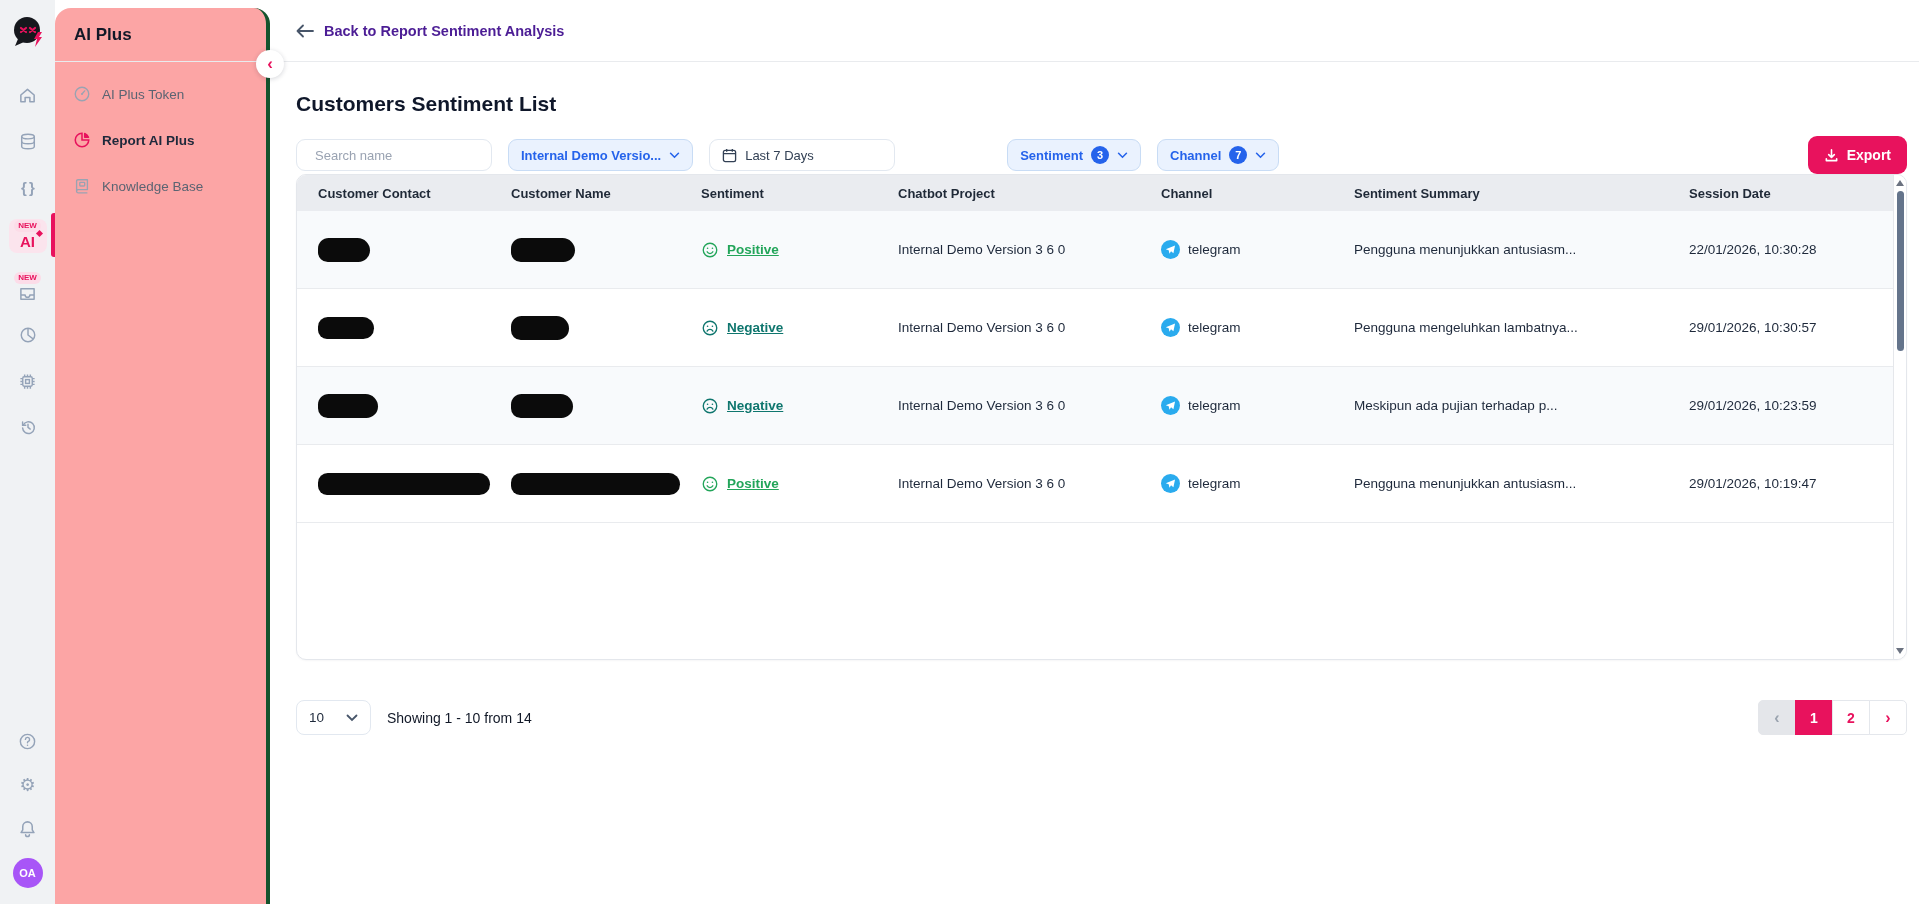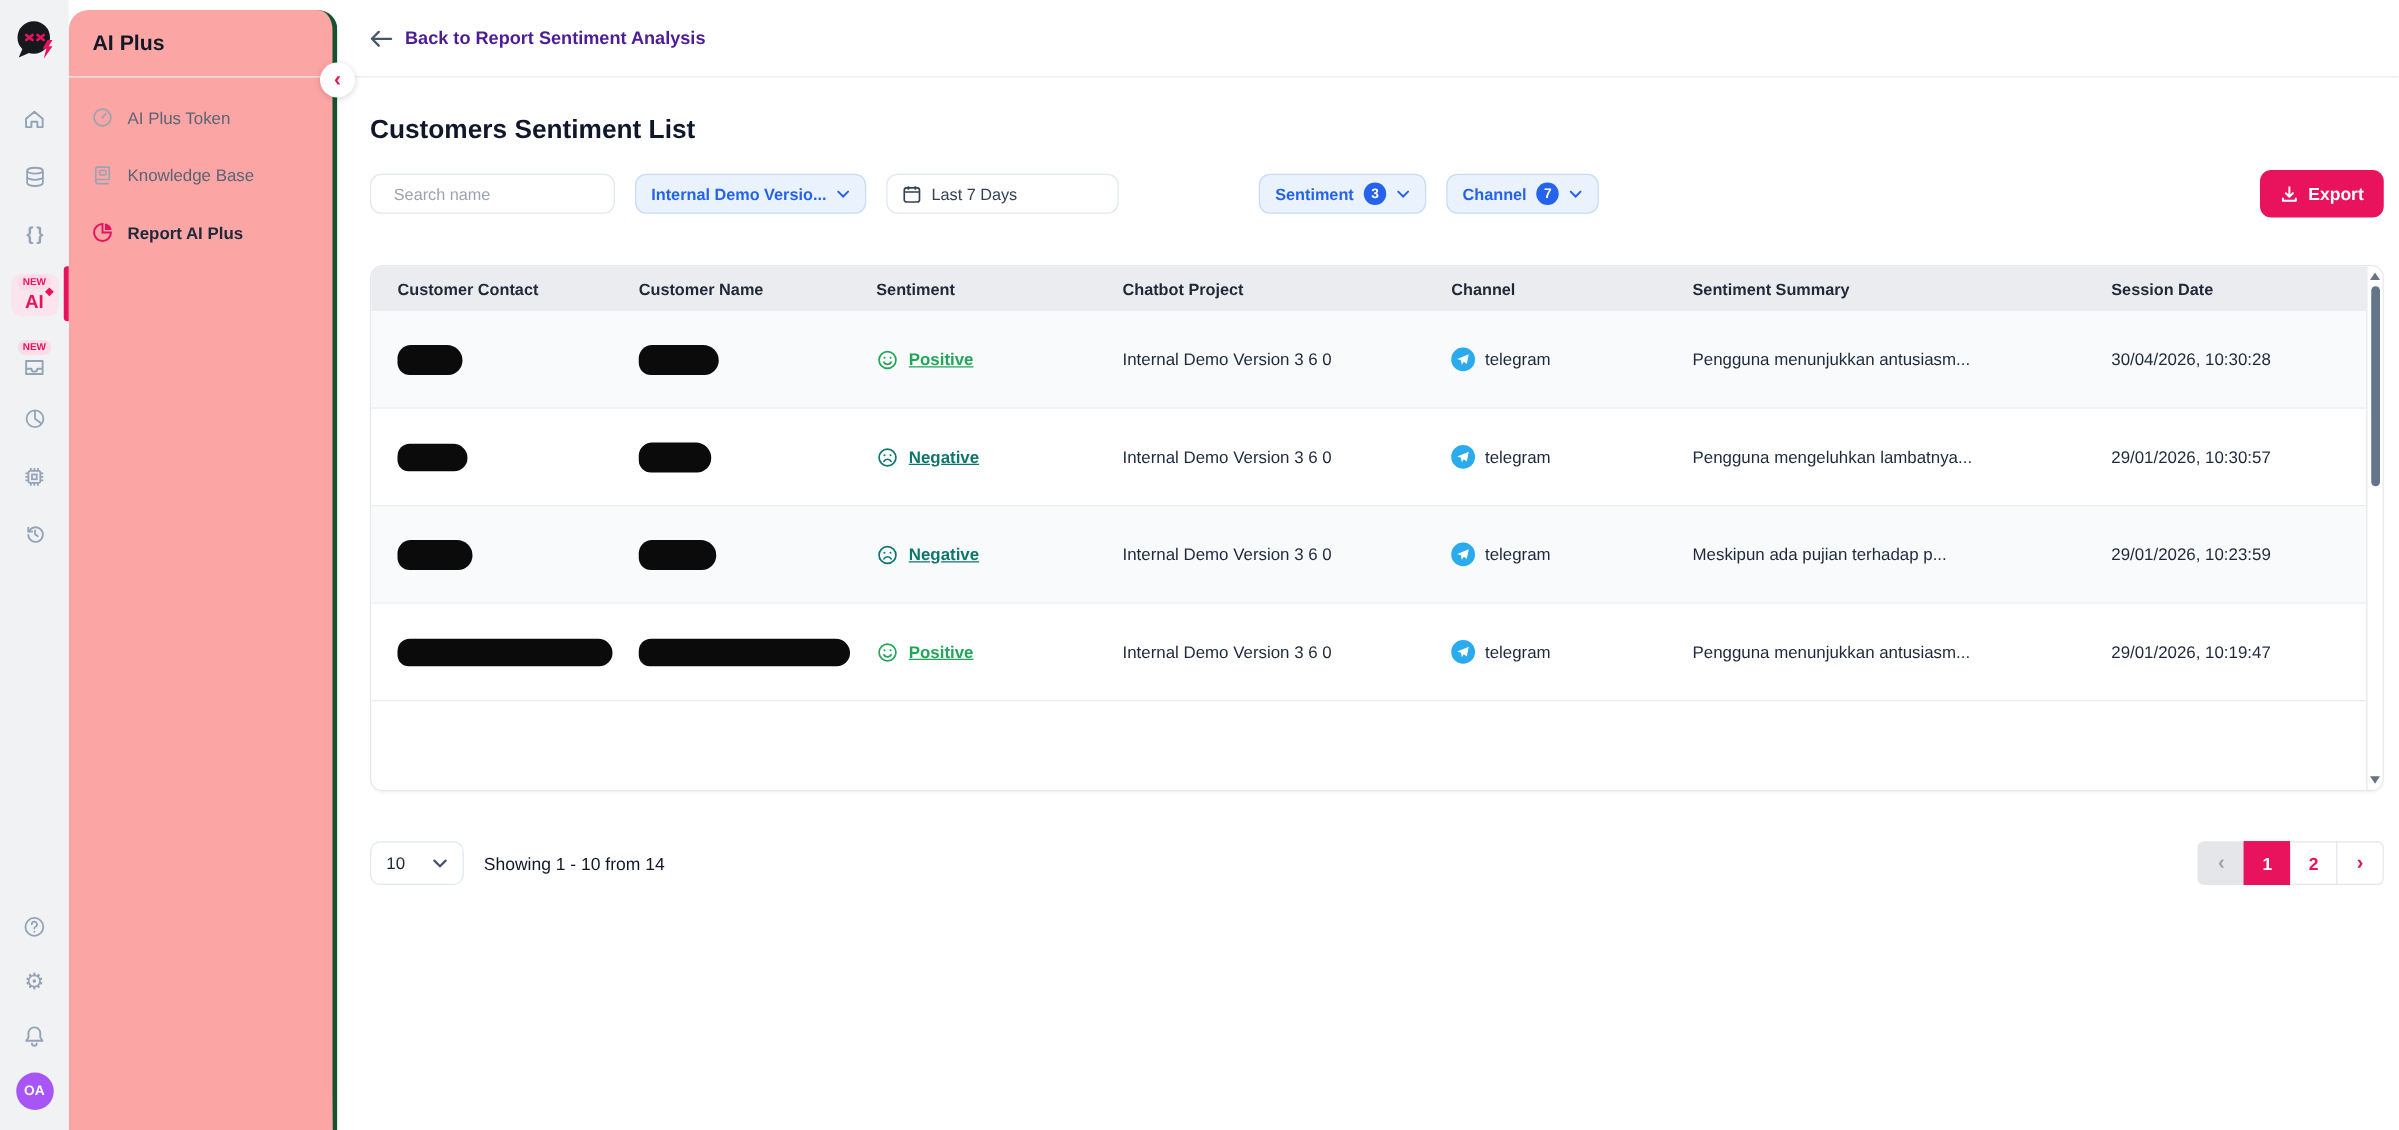--- a/index.html
+++ b/index.html
@@ -60,21 +60,21 @@
           font-size:13px; font-weight:700; cursor:pointer; white-space:nowrap; }
   .pill.blue { background:#EAF2FE; border:1px solid #C8DCF5; color:#2563EB; margin-left:16px; }
   .pill.plain { background:#fff; border:1px solid #E2E8F0; color:#334155; margin-left:16px; width:186px; font-weight:400; }
   .pill .count { width:18px; height:18px; border-radius:50%; background:#2563EB; color:#fff; font-size:11px; font-weight:700;
                  display:flex; align-items:center; justify-content:center; }
   .pill.sent-filter { margin-left:112px; }
   .filters .spacer { flex:1; }
   .export-btn { height:38px; padding:0 16px; background:#E8125D; border:none; border-radius:9px; color:#fff;
                 font-size:14px; font-weight:700; display:flex; align-items:center; gap:8px; cursor:pointer; font-family:inherit; }
   
-  .table-card { margin-top:38px; height:421px; border:1px solid #E4E7EC; border-radius:10px; position:relative;
+  .table-card { height:486px; border:1px solid #E4E7EC; border-radius:10px; position:relative;
                 overflow:hidden; box-shadow:0 1px 2px rgba(16,24,40,.04); background:#fff; }
   .rows-area { position:absolute; left:0; top:0; right:13px; bottom:0; }
   .tgrid { display:grid; grid-template-columns:193px 190px 197px 263px 193px 335px 1fr; align-items:center; }
   .tgrid > div { padding-left:21px; }
   .thead { height:36px; background:#EAECF0; font-size:13px; font-weight:700; color:#1F2937; }
   .trow { height:78px; border-bottom:1px solid #E9EBEE; font-size:13.5px; color:#1E293B; background:#fff; }
   .trow:nth-child(even) { background:#F8FAFC; }
   .blob { background:#0B0B0B; height:22px; border-radius:12px 14px 13px 11px; }
   .trow:nth-child(1) .blob.contact { width:42px; } .trow:nth-child(1) .blob.name { width:60px; }
   .trow:nth-child(2) .blob.contact { width:52px; height:24px; } .trow:nth-child(2) .blob.name { width:64px; height:24px; }
@@ -199,33 +199,33 @@
   <div class="sidebar-title">AI Plus</div>
   <div class="side-items">
     <div class="side-item">
       <svg class="sicon" viewBox="0 0 20 20" fill="none" stroke="currentColor" stroke-width="1.5">
           <circle cx="10" cy="10" r="7.5"></circle>
           <path d="M10 10 L13 6.5" stroke-linecap="round"></path>
           <circle cx="10" cy="10" r="1" fill="currentColor" stroke="none"></circle>
         </svg>
       <span>AI Plus Token</span>
     </div>
+    <div class="side-item active">
+      <svg class="sicon" viewBox="0 0 20 20" fill="none" stroke="currentColor" stroke-width="1.7">
+          <path d="M10 2.5 a7.5 7.5 0 1 0 7.5 7.5 H10 Z"></path>
+          <path d="M13 2.8 a7.5 7.5 0 0 1 4.2 4.2 L13 7 Z" fill="currentColor" stroke-linejoin="round"></path>
+        </svg>
+      <span>Report AI Plus</span>
+    </div>
     <div class="side-item">
       <svg class="sicon" viewBox="0 0 20 20" fill="none" stroke="currentColor" stroke-width="1.5" stroke-linejoin="round">
           <path d="M4 16 V4.5 a1.5 1.5 0 0 1 1.5 -1.5 H16 v11 H5.8 a1.8 1.8 0 0 0 0 3.6 H16"></path>
           <rect x="7.5" y="6" width="5.5" height="4" rx="0.8"></rect>
         </svg>
       <span>Knowledge Base</span>
-    </div>
-    <div class="side-item active">
-      <svg class="sicon" viewBox="0 0 20 20" fill="none" stroke="currentColor" stroke-width="1.7">
-          <path d="M10 2.5 a7.5 7.5 0 1 0 7.5 7.5 H10 Z"></path>
-          <path d="M13 2.8 a7.5 7.5 0 0 1 4.2 4.2 L13 7 Z" fill="currentColor" stroke-linejoin="round"></path>
-        </svg>
-      <span>Report AI Plus</span>
     </div>
   </div>
 </nav>
 
 <div class="main">
   <button class="collapse-btn">‹</button>
 
   <div class="topbar">
     <div class="back-link">
       <svg width="18" height="14" viewBox="0 0 18 14" fill="none" stroke="#475569" stroke-width="1.8" stroke-linecap="round" stroke-linejoin="round">
@@ -314,21 +314,21 @@
           <div>Internal Demo Version 3 6 0</div>
           <div class="chan">
             <span class="tg-badge">
                 <svg width="11" height="10" viewBox="0 0 12 11" fill="#fff">
                   <path d="M11 0.5 L0.8 4.6 L4 5.8 L4.9 9.6 L6.6 7 L9.2 9 Z"></path>
                 </svg>
               </span>
             <span>telegram</span>
           </div>
           <div>Pengguna menunjukkan antusiasm...</div>
-          <div>30/04/2026, 10:30:28</div>
+          <div>22/01/2026, 10:30:28</div>
         </div>
 
         <div class="tgrid trow">
           <div>
               <div class="blob contact"></div>
             </div>
           <div>
               <div class="blob name"></div>
             </div>
           <div class="sent" data-tone="Negative">

